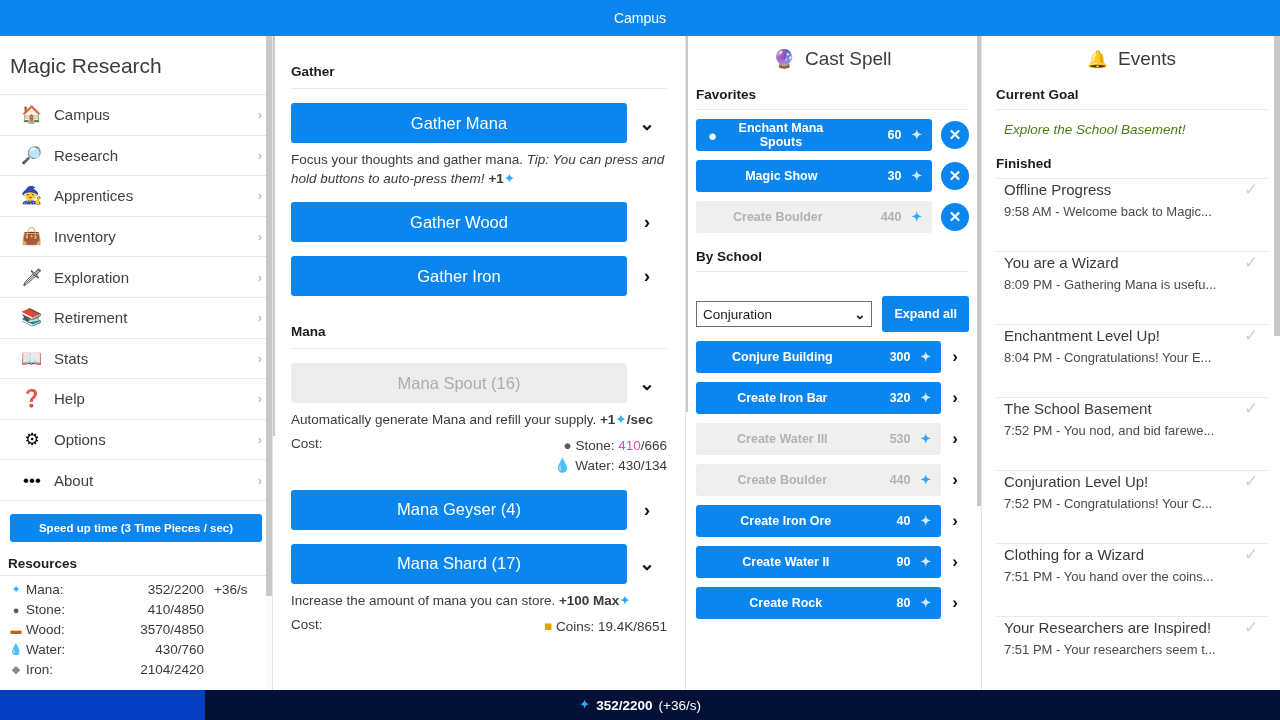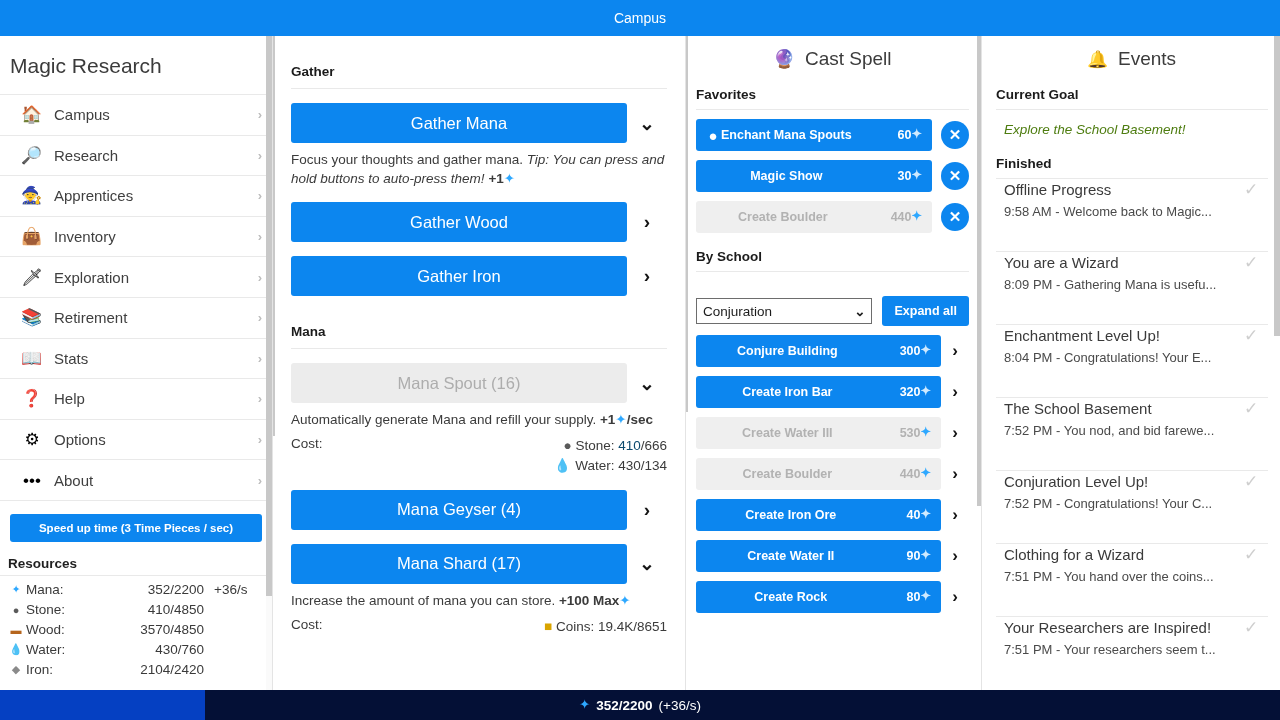--- a/index.html
+++ b/index.html
@@ -63,55 +63,55 @@
     flex: 1 1 auto; height: 40px; background: #0c86ef; color: #fff; border: none;
     border-radius: 3px; font-size: 16.5px; cursor: pointer; font-family: inherit;
   }
   .bigbtn.disabled { background: #ececec; color: #adadad; cursor: default; }
   .chev-big { width: 40px; text-align: center; font-size: 19px; font-weight: 700; color: #151515; cursor: pointer; }
   .desc { font-size: 13.5px; color: #3b3b3b; line-height: 1.42; padding-top: 7px; }
   .desc em { font-style: italic; }
   .desc b { font-weight: 700; }
   .costrow { display: flex; justify-content: space-between; align-items: flex-start; font-size: 13.5px; color: #3b3b3b; padding-top: 7px; }
   .costlines { text-align: right; line-height: 1.45; }
-  .neg { color: #0c4a6e; }
+  .neg { color: #ec4899; }
 
   
   .scol-pad { padding: 0 12px 0 10px; }
   .panel-title {
     display: flex; align-items: center; justify-content: center; gap: 9px;
     font-size: 19px; color: #3c3c3c; padding: 12px 0 14px 0;
   }
   .sec-head-s { font-weight: 700; font-size: 13.5px; color: #1b1b1b; padding: 3px 0 7px 0; }
   .spellrow { display: flex; align-items: center; margin-top: 9px; }
   .spellbtn {
     flex: 1 1 auto; height: 32px; background: #0c86ef; color: #fff; border: none;
     border-radius: 3px; font-size: 12.5px; font-weight: 700; cursor: pointer;
     display: flex; align-items: center; padding: 0 10px; font-family: inherit;
   }
   .spellbtn.disabled { background: #efefef; color: #b2b2b2; cursor: default; }
   .sp-dot { width: 14px; font-size: 15px; line-height: 1; }
   .sp-name { flex: 1 1 auto; text-align: center; }
-  .sp-cost { display: flex; align-items: flex-start; gap: 0; margin-left: 45px; }
+  .sp-cost { display: flex; align-items: center; gap: 10px; margin-left: 45px; }
   .xbtn {
     width: 28px; height: 28px; margin-left: 9px; border-radius: 50%;
     background: #0c86ef; color: #fff; border: none; cursor: pointer;
     display: flex; align-items: center; justify-content: center;
     font-size: 15px; font-weight: 700; flex: 0 0 28px; font-family: inherit;
   }
   .chev-sp { width: 28px; text-align: center; font-size: 17px; font-weight: 700; color: #151515; cursor: pointer; flex: 0 0 28px; }
   .schoolrow { display: flex; align-items: center; gap: 10px; margin-top: 24px; }
   .sel {
     flex: 1 1 auto; height: 26px; border: 1px solid #6d6d6d; background: #fff;
     font-size: 13.5px; color: #1c1c1c; padding: 0 6px; font-family: inherit;
     border-radius: 0; appearance: none; -webkit-appearance: none;
     display: flex; align-items: center; justify-content: space-between; cursor: pointer;
   }
   .expandbtn {
-    height: 30px; background: #0c86ef; color: #fff; border: none; border-radius: 3px;
+    height: 36px; background: #0c86ef; color: #fff; border: none; border-radius: 3px;
     font-size: 12.5px; font-weight: 700; padding: 0 12px; cursor: pointer; font-family: inherit;
   }
 
   
   .ecol-pad { padding: 0 12px 0 14px; }
   .goal-body { border-top: 1px solid #e9e9e9; padding: 12px 0 16px 8px; font-size: 13.5px; font-style: italic; color: #4d7c0f; }
   .ev-item {
     display: flex; border-top: 1px solid #e9e9e9;
     height: 73px; padding-left: 8px; cursor: pointer;
   }

